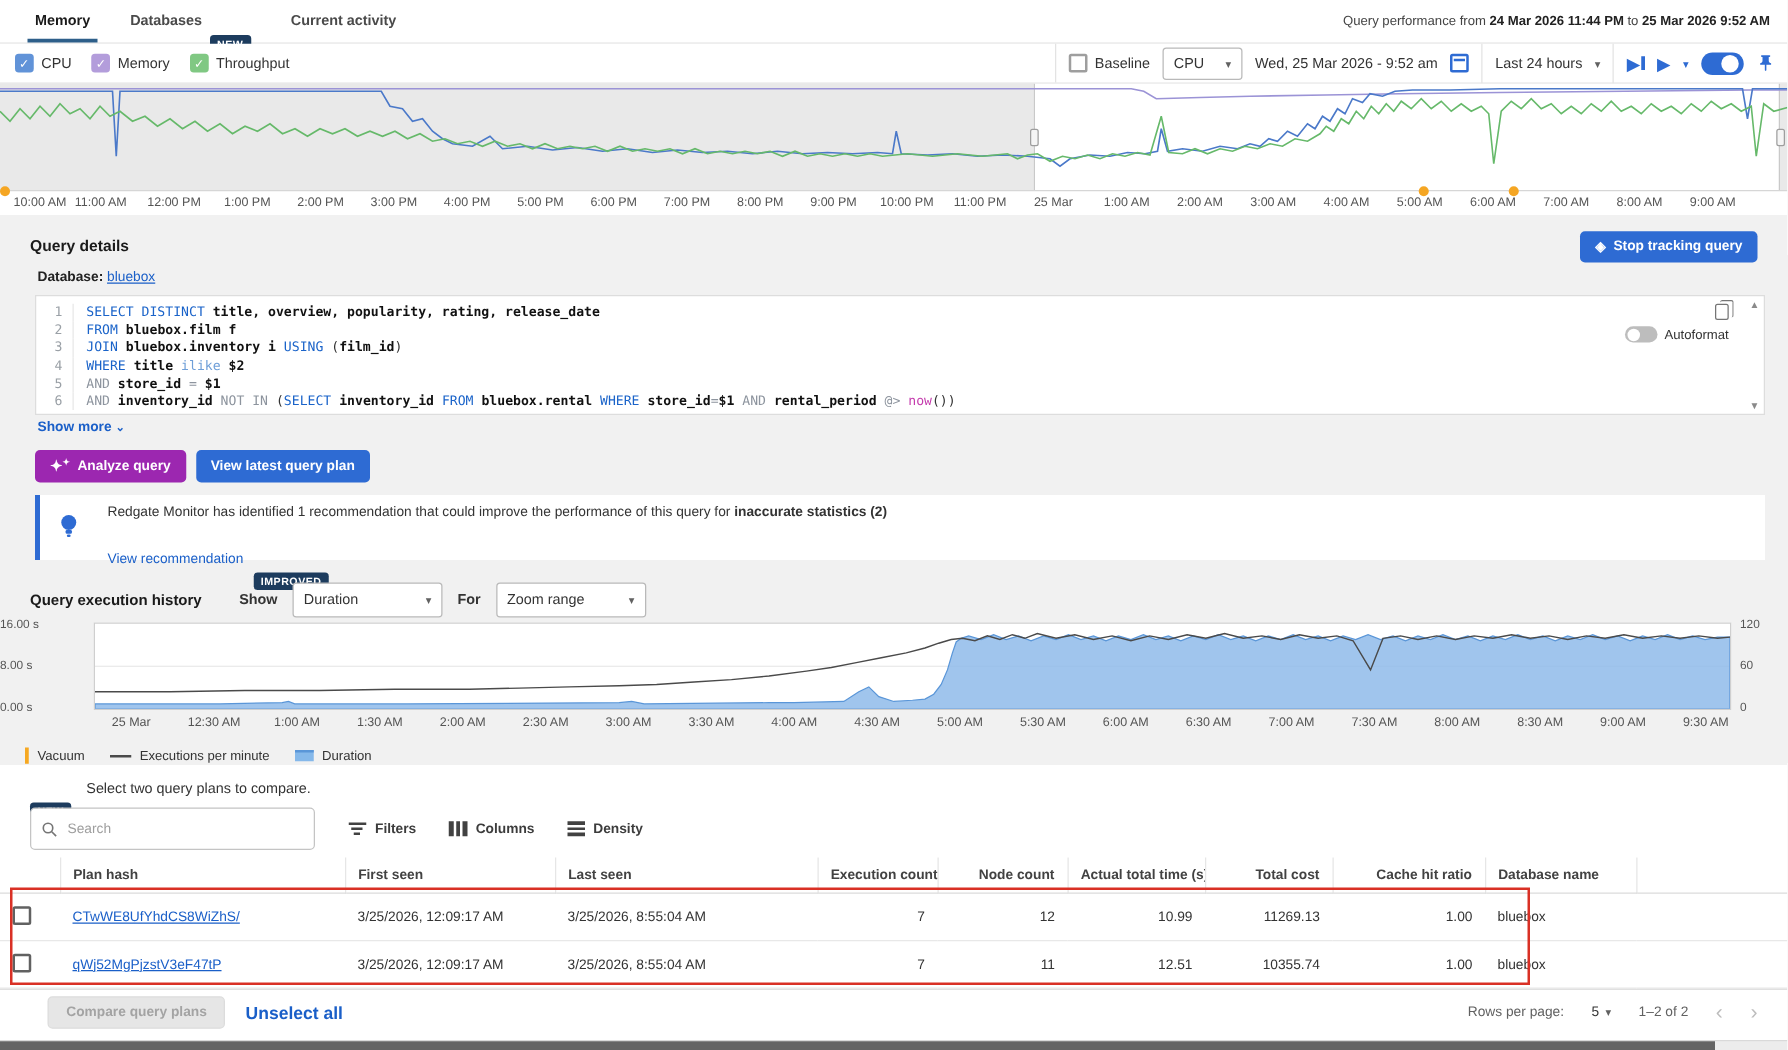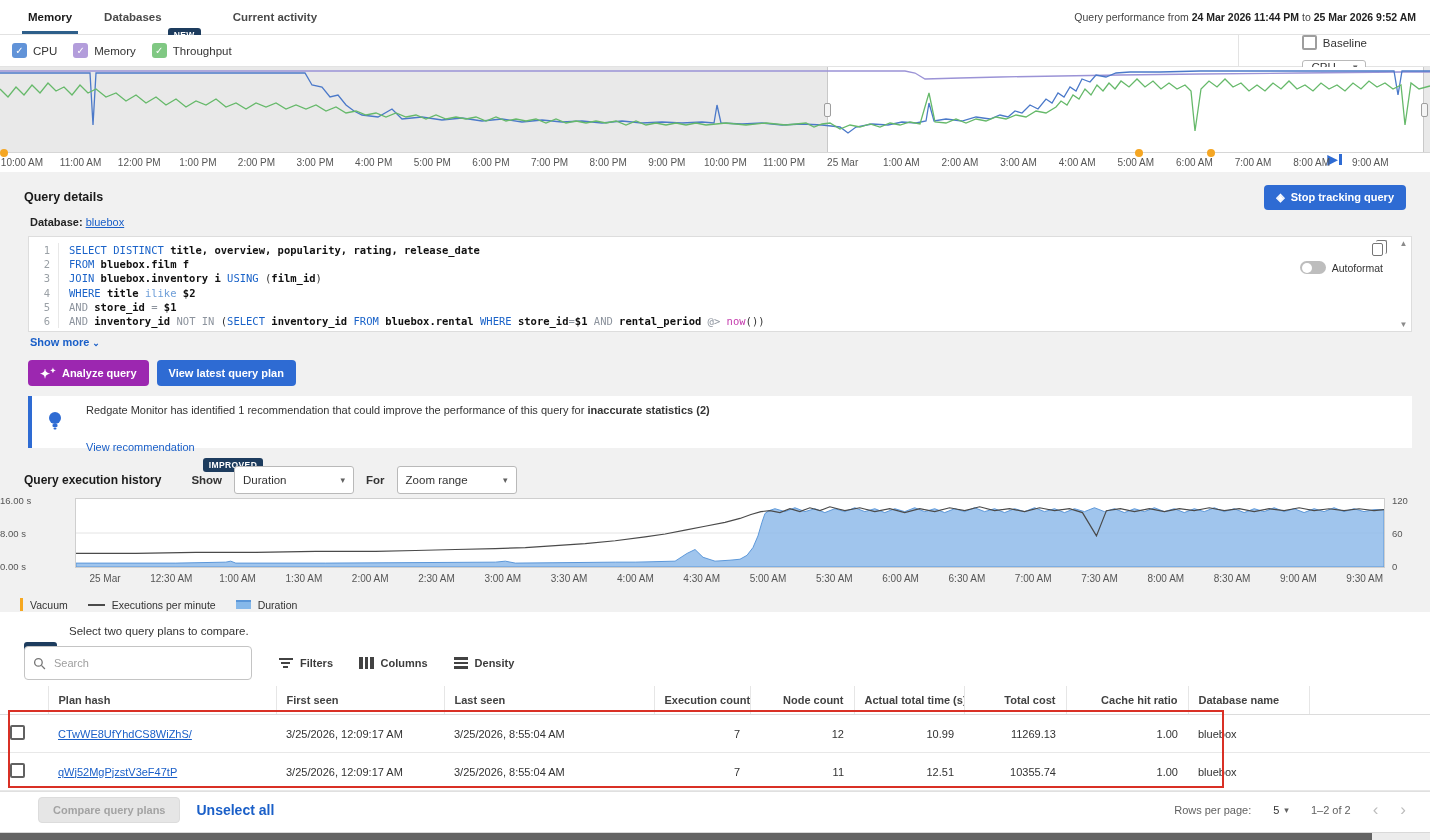--- a/index.html
+++ b/index.html
@@ -14,21 +14,21 @@
   .tab.active::after { content:""; position:absolute; left:10px; right:10px; bottom:0; height:3px; background:#2e5f8a; }
   .badge-navy { background:#1d3c5e; color:#fff; font-size:8.5px; font-weight:700; padding:2px 6px; border-radius:3px; letter-spacing:.4px;margin-top:36px; }
   .perf-range { margin-left:auto; padding-right:14px; font-size:10.5px; color:#444; }
   .perf-range b { color:#222; }
 
   
   .controlbar { position:absolute; left:0; top:35px; width:1430px; height:32px; display:flex; align-items:center; border-bottom:1px solid #e3e3e3; background:#fff; }
   .metrics { display:flex; align-items:center; gap:16px; padding-left:12px; }
   .metric { display:flex; align-items:center; gap:6px; cursor:pointer; color:#333; }
   .cbx { width:15px; height:15px; border-radius:3px; color:#fff; font-size:10px; display:flex; align-items:center; justify-content:center; }
-  .rightctl { margin-left:auto; display:flex; align-items:center; height:100%; border-left:1px solid #e3e3e3; padding:0 10px 0 10px; gap:10px;flex-direction:column; }
+  .rightctl { margin-left:auto; display:flex; align-items:center; height:100%; border-left:1px solid #e3e3e3; padding:0 10px 0 10px; gap:10px; }
   .cbx-empty { width:15px; height:15px; border:2px solid #9e9e9e; border-radius:2px; background:#fff; }
   .selectbox { display:flex; align-items:center; justify-content:space-between; border:1px solid #b9b9b9; border-radius:3px; background:#fff; height:26px; padding:0 8px; gap:10px; color:#333; cursor:pointer; }
   .caret { color:#616161; font-size:9px; }
   .vdiv { width:1px; height:32px; background:#e3e3e3; }
   .datebtn { display:flex; align-items:center; gap:10px; cursor:pointer; color:#333; }
   .cal-icon { width:15px; height:15px; border:2px solid #2e6bd3; border-radius:2px; position:relative; }
   .cal-icon::before { content:""; position:absolute; left:1px; right:1px; top:2px; height:2px; background:#2e6bd3; }
   .iconbtn { color:#2e6bd3; display:flex; align-items:center; cursor:pointer; }
   .play { font-size:14px; }
   .skipbar { width:2.5px; height:11px; background:#2e6bd3; margin-left:1px; }
@@ -210,21 +210,21 @@
     <div class="ov-sel" id="ov-sel" style="left: 827px; width: 597px;"></div>
     <svg id="ov-svg" width="1430" height="84" viewBox="0 0 1430 84" preserveAspectRatio="none">
         <polyline points="0,4 300,4 600,4 905,4 915,6 925,12 960,11 1000,10 1060,9 1120,8 1200,7 1300,6 1400,5 1430,5" fill="none" stroke="#9b93d6" stroke-width="1.3"></polyline>
         <polyline points="0,6 85,6 90,6 93,58 96,6 305,6 312,18 322,20 330,30 338,28 346,38 354,44 362,48 378,50 392,42 402,52 422,50 442,53 462,51 482,54 502,52 522,55 542,53 562,55 582,54 602,56 622,54 642,56 662,55 682,56 702,55 714,56 717,38 721,56 742,57 762,56 782,58 802,57 822,58 840,60 848,66 856,60 872,57 888,58 902,55 916,56 926,54 929,36 934,54 946,52 962,54 976,50 990,52 1000,48 1008,50 1015,44 1022,46 1030,38 1038,42 1046,32 1052,36 1058,26 1064,30 1070,20 1076,24 1082,12 1090,15 1096,8 1106,10 1116,6 1130,5 1160,5 1200,4 1260,4 1320,4 1394,4 1398,28 1402,4 1430,4" fill="none" stroke="#4b79c9" stroke-width="1.3"></polyline>
         <polyline points="0,22 8,30 16,20 24,28 32,18 40,26 48,16 56,24 64,20 72,28 80,18 88,26 96,22 106,30 116,26 126,34 136,28 146,36 156,30 166,38 176,32 186,40 196,34 206,38 216,32 226,40 236,36 246,42 256,36 266,40 276,36 286,42 296,38 306,42 316,38 326,44 336,40 346,46 356,44 366,48 376,46 386,50 396,46 406,50 416,48 426,52 436,48 446,52 456,50 466,52 476,50 486,54 496,50 506,54 516,52 526,54 536,52 546,56 556,52 566,56 576,54 586,56 596,54 606,56 616,54 626,58 636,54 646,58 656,56 666,58 676,56 686,58 696,56 706,58 726,56 746,58 766,56 786,58 806,56 814,60 822,57 830,56 840,62 850,58 860,60 870,57 880,60 890,56 900,58 910,55 920,57 929,26 935,55 946,56 956,52 966,56 976,52 986,54 996,50 1006,52 1016,48 1026,50 1036,44 1046,46 1056,40 1061,34 1067,38 1073,28 1079,32 1085,22 1091,28 1097,18 1103,24 1109,16 1115,22 1121,14 1129,20 1137,12 1145,20 1153,14 1161,22 1169,16 1177,22 1185,18 1191,24 1195,64 1201,22 1209,14 1217,20 1225,12 1233,20 1241,16 1249,24 1257,18 1265,24 1273,16 1281,22 1289,14 1297,22 1305,18 1313,24 1321,16 1329,22 1337,18 1345,24 1353,16 1361,22 1369,14 1377,20 1385,16 1393,22 1401,18 1405,58 1411,16 1419,22 1430,19" fill="none" stroke="#66b96a" stroke-width="1.3"></polyline>
       </svg>
     <div class="handle" id="handle-left" style="left: 824px;"></div>
     <div class="handle" id="handle-right" style="left: 1421px;"></div>
   </div>
   <div class="ov-ticks" id="ov-ticks">
-      <span class="tick" style="left: 22px;">10:00 AM</span>
+      <span class="tick" style="left: 32px;">10:00 AM</span>
       <span class="tick" style="left: 80.62px;">11:00 AM</span>
       <span class="tick" style="left: 139.24px;">12:00 PM</span>
       <span class="tick" style="left: 197.86px;">1:00 PM</span>
       <span class="tick" style="left: 256.48px;">2:00 PM</span>
       <span class="tick" style="left: 315.1px;">3:00 PM</span>
       <span class="tick" style="left: 373.72px;">4:00 PM</span>
       <span class="tick" style="left: 432.34px;">5:00 PM</span>
       <span class="tick" style="left: 490.96px;">6:00 PM</span>
       <span class="tick" style="left: 549.58px;">7:00 PM</span>
       <span class="tick" style="left: 608.2px;">8:00 PM</span>

